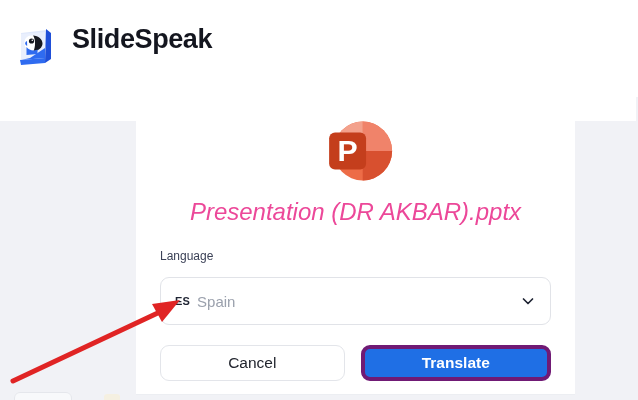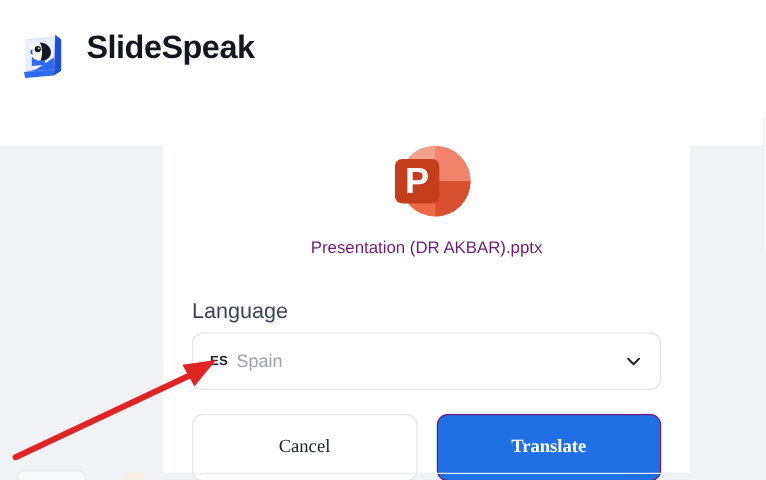--- a/index.html
+++ b/index.html
@@ -90,32 +90,33 @@
     display: block;
   }
 
   
   .file-name {
     position: absolute;
     left: 0;
     right: 0;
     top: 118px;
     text-align: center;
-    font-size: 14px;
-    color: #701a75;
+    font-size: 24px;
+    color: #ec4899;
     font-family: "Liberation Sans", sans-serif;
     white-space: nowrap;
+    font-style: italic;
   }
 
   
   .field-label {
     position: absolute;
     left: 24px;
     top: 169px;
-    font-size: 18px;
+    font-size: 12px;
     color: #3c4257;
   }
 
   
   .lang-select {
     position: absolute;
     left: 24px;
     top: 197px;
     width: 391px;
     height: 48px;
@@ -158,39 +159,38 @@
   
   .actions {
     position: absolute;
     left: 24px;
     top: 265px;
     width: 391px;
     display: flex;
     gap: 16px;
   }
   .btn {
-    height: 56px;
+    height: 36px;
     border-radius: 9px;
     font-size: 15.5px;
     display: flex;
     align-items: center;
     justify-content: center;
     box-sizing: border-box;
     cursor: pointer;
     flex: 1 1 0;
-    font-family: Liberation Serif, serif;
   }
   .btn-cancel {
     background: #ffffff;
     border: 1px solid #e3e5ea;
     color: #22252e;
   }
   .btn-translate {
     background: #1f6fe5;
-    border: 1px solid #701a75;
+    border: 4px solid #701a75;
     color: #ffffff;
     font-weight: bold;
   }
 
   
   .ghost-pill {
     position: absolute;
     left: 14px;
     top: 392px;
     width: 56px;

